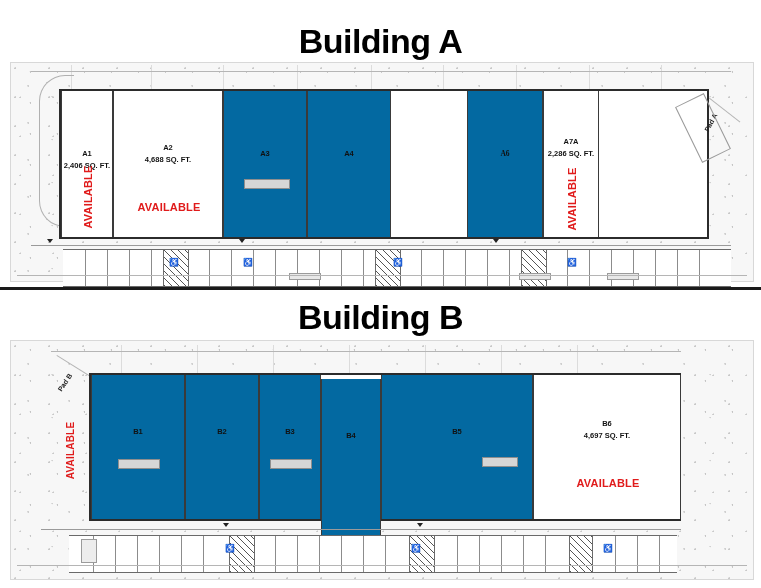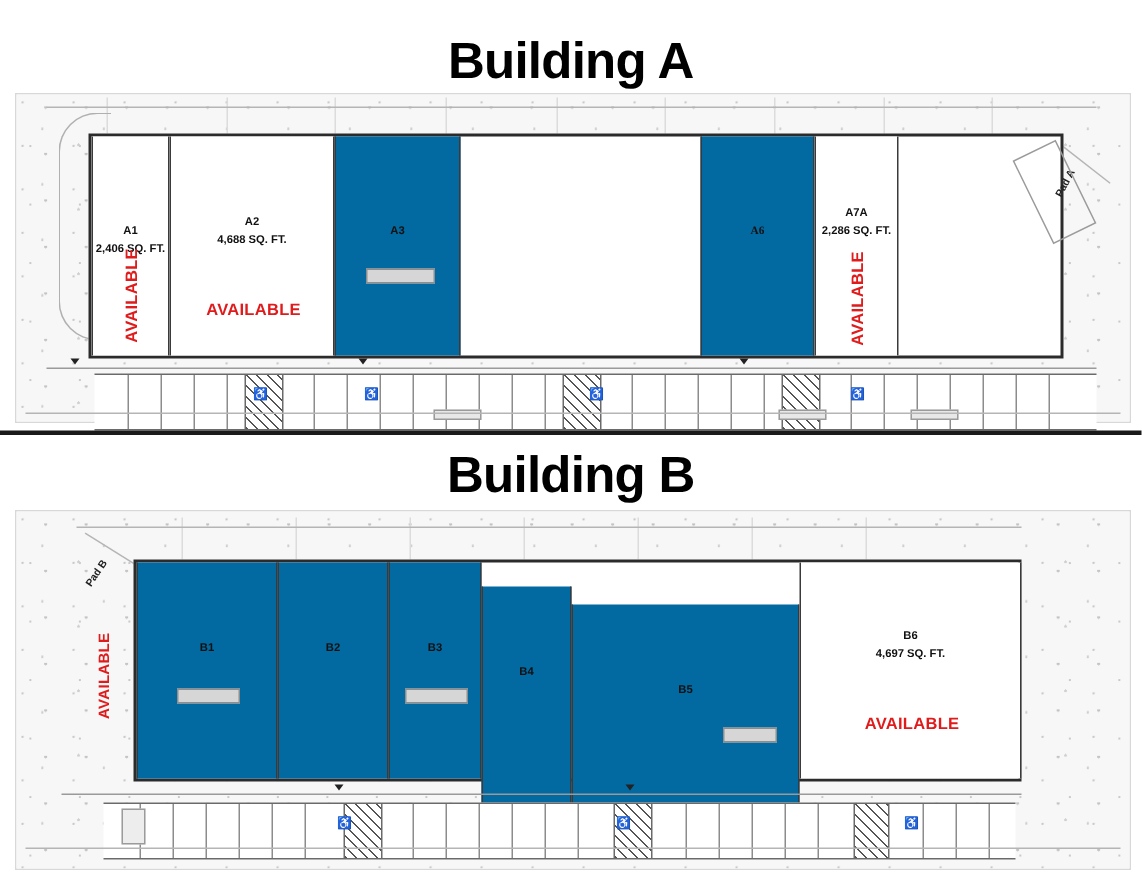--- a/index.html
+++ b/index.html
@@ -227,20 +227,23 @@
           <div class="unit-label" style="top:52px;">A2</div>
           <div class="unit-label" style="top:64px;">4,688 SQ. FT.</div>
           <div class="available" style="left:0;top:110px;width:110px;">AVAILABLE</div>
         </div>
 
         <div class="unit" style="left:162px;top:0;width:84px;height:146px;">
           <div class="unit-label" style="top:58px;">A3</div>
           <div class="innerbox" style="left:20px;top:88px;width:44px;height:8px;"></div>
         </div>
 
+        <div class="unit" style="left:246px;top:0;width:84px;height:146px;">
+          <div class="unit-label" style="top:58px;">A4</div>
+        </div>
 
 
         <div class="unit" style="left:406px;top:0;width:76px;height:146px;font-family:Liberation Serif, serif;">
           <div class="unit-label" style="top:58px;">A6</div>
         </div>
 
         <div class="unit vacant" style="left:482px;top:0;width:56px;height:146px;">
           <div class="unit-label" style="top:46px;">A7A</div>
           <div class="unit-label" style="top:58px;">2,286 SQ. FT.</div>
           <div class="available vert" style="left:-22px;top:102px;width:100px;">AVAILABLE</div>
@@ -332,25 +335,25 @@
 
         <div class="unit" style="left:94px;top:0;width:74px;height:144px;">
           <div class="unit-label" style="top:52px;">B2</div>
         </div>
 
         <div class="unit" style="left:168px;top:0;width:62px;height:144px;">
           <div class="unit-label" style="top:52px;">B3</div>
           <div class="innerbox" style="left:10px;top:84px;width:40px;height:8px;"></div>
         </div>
 
-        <div class="unit" style="left:230px;top:16px;width:60px;height:176px;">
+        <div class="unit" style="left:230px;top:4px;width:60px;height:176px;">
           <div class="unit-label" style="top:52px;">B4</div>
         </div>
 
-        <div class="unit" style="left:290px;top:0;width:152px;height:144px;margin-top:28px;">
+        <div class="unit" style="left:290px;top:0;width:152px;height:144px;">
           <div class="unit-label" style="top:52px;">B5</div>
           <div class="innerbox" style="left:100px;top:82px;width:34px;height:8px;"></div>
         </div>
 
         <div class="unit vacant" style="left:442px;top:0;width:148px;height:144px;">
           <div class="unit-label" style="top:44px;">B6</div>
           <div class="unit-label" style="top:56px;">4,697 SQ. FT.</div>
           <div class="available" style="left:0;top:102px;width:148px;">AVAILABLE</div>
         </div>
       </div>

